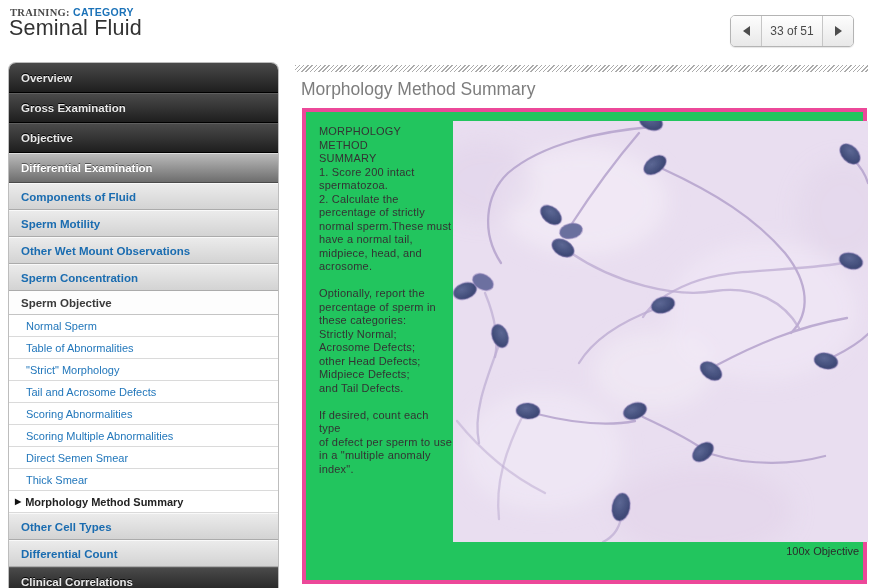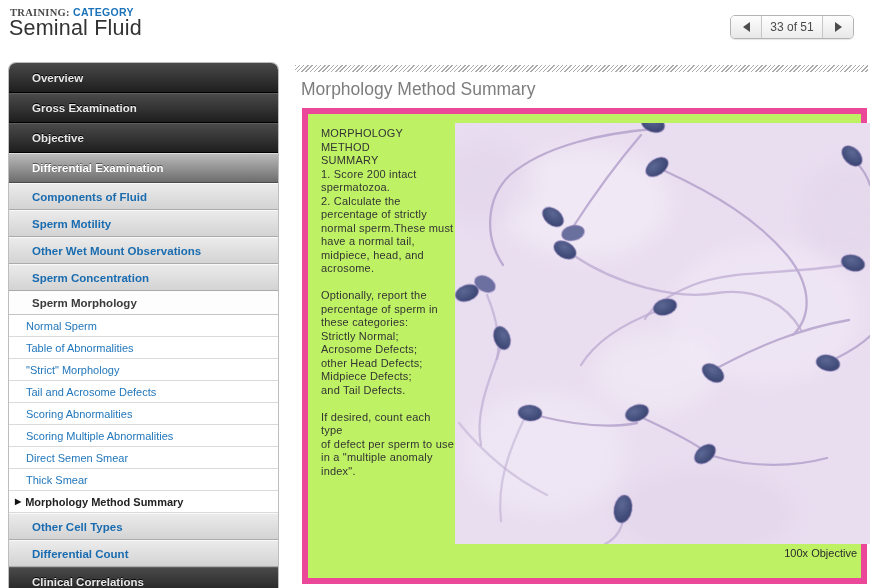--- a/index.html
+++ b/index.html
@@ -8,57 +8,57 @@
     position:relative; overflow:hidden; background:#fff;
     font-family:"Liberation Sans", sans-serif;
   }
 
   
   .breadcrumb { position:absolute; top:6px; left:10px; font-size:10.5px; font-weight:bold; letter-spacing:.3px; }
   .breadcrumb .prefix { color:#4a4a4a;font-family:Liberation Serif, serif; }
   .breadcrumb .cat { color:#1b72b8; cursor:pointer; }
   .page-title { position:absolute; top:16px; left:9px; font-size:21.5px; font-weight:400; color:#333; letter-spacing:.2px; }
 
-  .pager { position:absolute; top:15px; left:730px; height:24px; display:flex; align-items:stretch;
+  .pager { position:absolute; top:15px; left:730px; height:32px; display:flex; align-items:stretch;
            border:1px solid #b4b4b4; border-radius:5px; overflow:hidden;
            box-shadow:0 1px 1px rgba(0,0,0,.1); background:linear-gradient(#fdfdfd,#e7e7e7); }
   .pager-btn { width:31px; display:flex; align-items:center; justify-content:center;
                background:linear-gradient(#fdfdfd,#e8e8e8); border:none; cursor:pointer; }
   .pager-btn.prev { border-right:1px solid #c6c6c6; }
   .pager-btn.next { border-left:1px solid #c6c6c6; }
   .pager-count { width:60px; display:flex; align-items:center; justify-content:center;
                  font-size:12px; color:#4a4a4a; background:linear-gradient(#ffffff,#ececec); }
   .tri { width:0; height:0; border-top:5px solid transparent; border-bottom:5px solid transparent; }
   .tri.left  { border-right:7px solid #4c4c4c; }
   .tri.right { border-left:7px solid #4c4c4c; }
 
   
   .sidebar { position:absolute; left:8px; top:62px; width:271px; bottom:0;
              border:1px solid #bdbdbd; border-bottom:none; border-radius:8px 8px 0 0;
              overflow:hidden; background:#fff; }
-  .it { display:flex; align-items:center; font-size:11.5px; font-weight:bold; cursor:pointer; padding-left:23px; }
+  .it { display:flex; align-items:center; font-size:11.5px; font-weight:bold; cursor:pointer; padding-left:12px; }
   .l1 { height:30px; color:#e9e9e9; background:linear-gradient(#4a4a4a,#1e1e1e);
         border-top:1px solid #5f5f5f; border-bottom:1px solid #000; text-shadow:0 -1px 0 #000; }
   .l1:first-child { border-top:none; }
   .l1.sel { color:#fff; background:linear-gradient(#bababa,#6d6d6d);
             border-top:1px solid #dcdcdc; border-bottom:1px solid #4a4a4a; text-shadow:0 -1px 0 #555; }
   .l2 { height:27px; color:#1a6cb0; background:linear-gradient(#ebebeb,#d3d3d3);
         border-top:1px solid #f9f9f9; border-bottom:1px solid #ababab; }
   .l2.on { height:24px; color:#3a3a3a; background:#fdfdfd; border-top:none; border-bottom:1px solid #c4c4c4; }
   .l3 { height:22px; font-weight:normal; font-size:11px; color:#2277bb; background:#fff;
         border-bottom:1px solid #dadada; padding-left:17px; }
   .l3.on { color:#222; font-weight:bold; padding-left:6px; }
   .l3 .marker { font-size:8px; color:#111; margin-right:4px; line-height:1; }
 
   
   .hatch { position:absolute; left:295px; top:65px; width:573px; height:7px;
            background:repeating-linear-gradient(135deg,#ababab 0 1px,#ffffff 1px 3px); }
   .section-title { position:absolute; left:301px; top:79px; font-size:17.5px; font-weight:400; color:#7d7d7d; }
   .panel { position:absolute; left:302px; top:108px; width:565px; height:476px;
-           border:6px solid #ec4899; background:#bef264; }
+           border:4px solid #ec4899; background:#22c55e; }
   .panel-text { position:absolute; left:13px; top:13px; width:133px;
                 font-size:11px; line-height:13.5px; color:#333; white-space:pre-line; letter-spacing:.2px; }
   .micrograph { position:absolute; left:147px; top:9px; width:415px; height:421px; display:block; }
   .caption { position:absolute; top:433px; right:4px; font-size:11px; color:#2b2b2b; }
 </style>
 </head>
 <body>
 
 <div class="breadcrumb">
   <span class="prefix">TRAINING:</span>
@@ -78,21 +78,21 @@
 
 <nav class="sidebar">
   <div class="it l1">Overview</div>
   <div class="it l1">Gross Examination</div>
   <div class="it l1">Objective</div>
   <div class="it l1 sel">Differential Examination</div>
   <div class="it l2">Components of Fluid</div>
   <div class="it l2">Sperm Motility</div>
   <div class="it l2">Other Wet Mount Observations</div>
   <div class="it l2">Sperm Concentration</div>
-  <div class="it l2 on">Sperm Morphology</div>
+  <div class="it l2 on">Sperm Objective</div>
   <div class="it l3">Normal Sperm</div>
   <div class="it l3">Table of Abnormalities</div>
   <div class="it l3">"Strict" Morphology</div>
   <div class="it l3">Tail and Acrosome Defects</div>
   <div class="it l3">Scoring Abnormalities</div>
   <div class="it l3">Scoring Multiple Abnormalities</div>
   <div class="it l3">Direct Semen Smear</div>
   <div class="it l3">Thick Smear</div>
   <div class="it l3 on">
     <span class="marker">▶</span>

